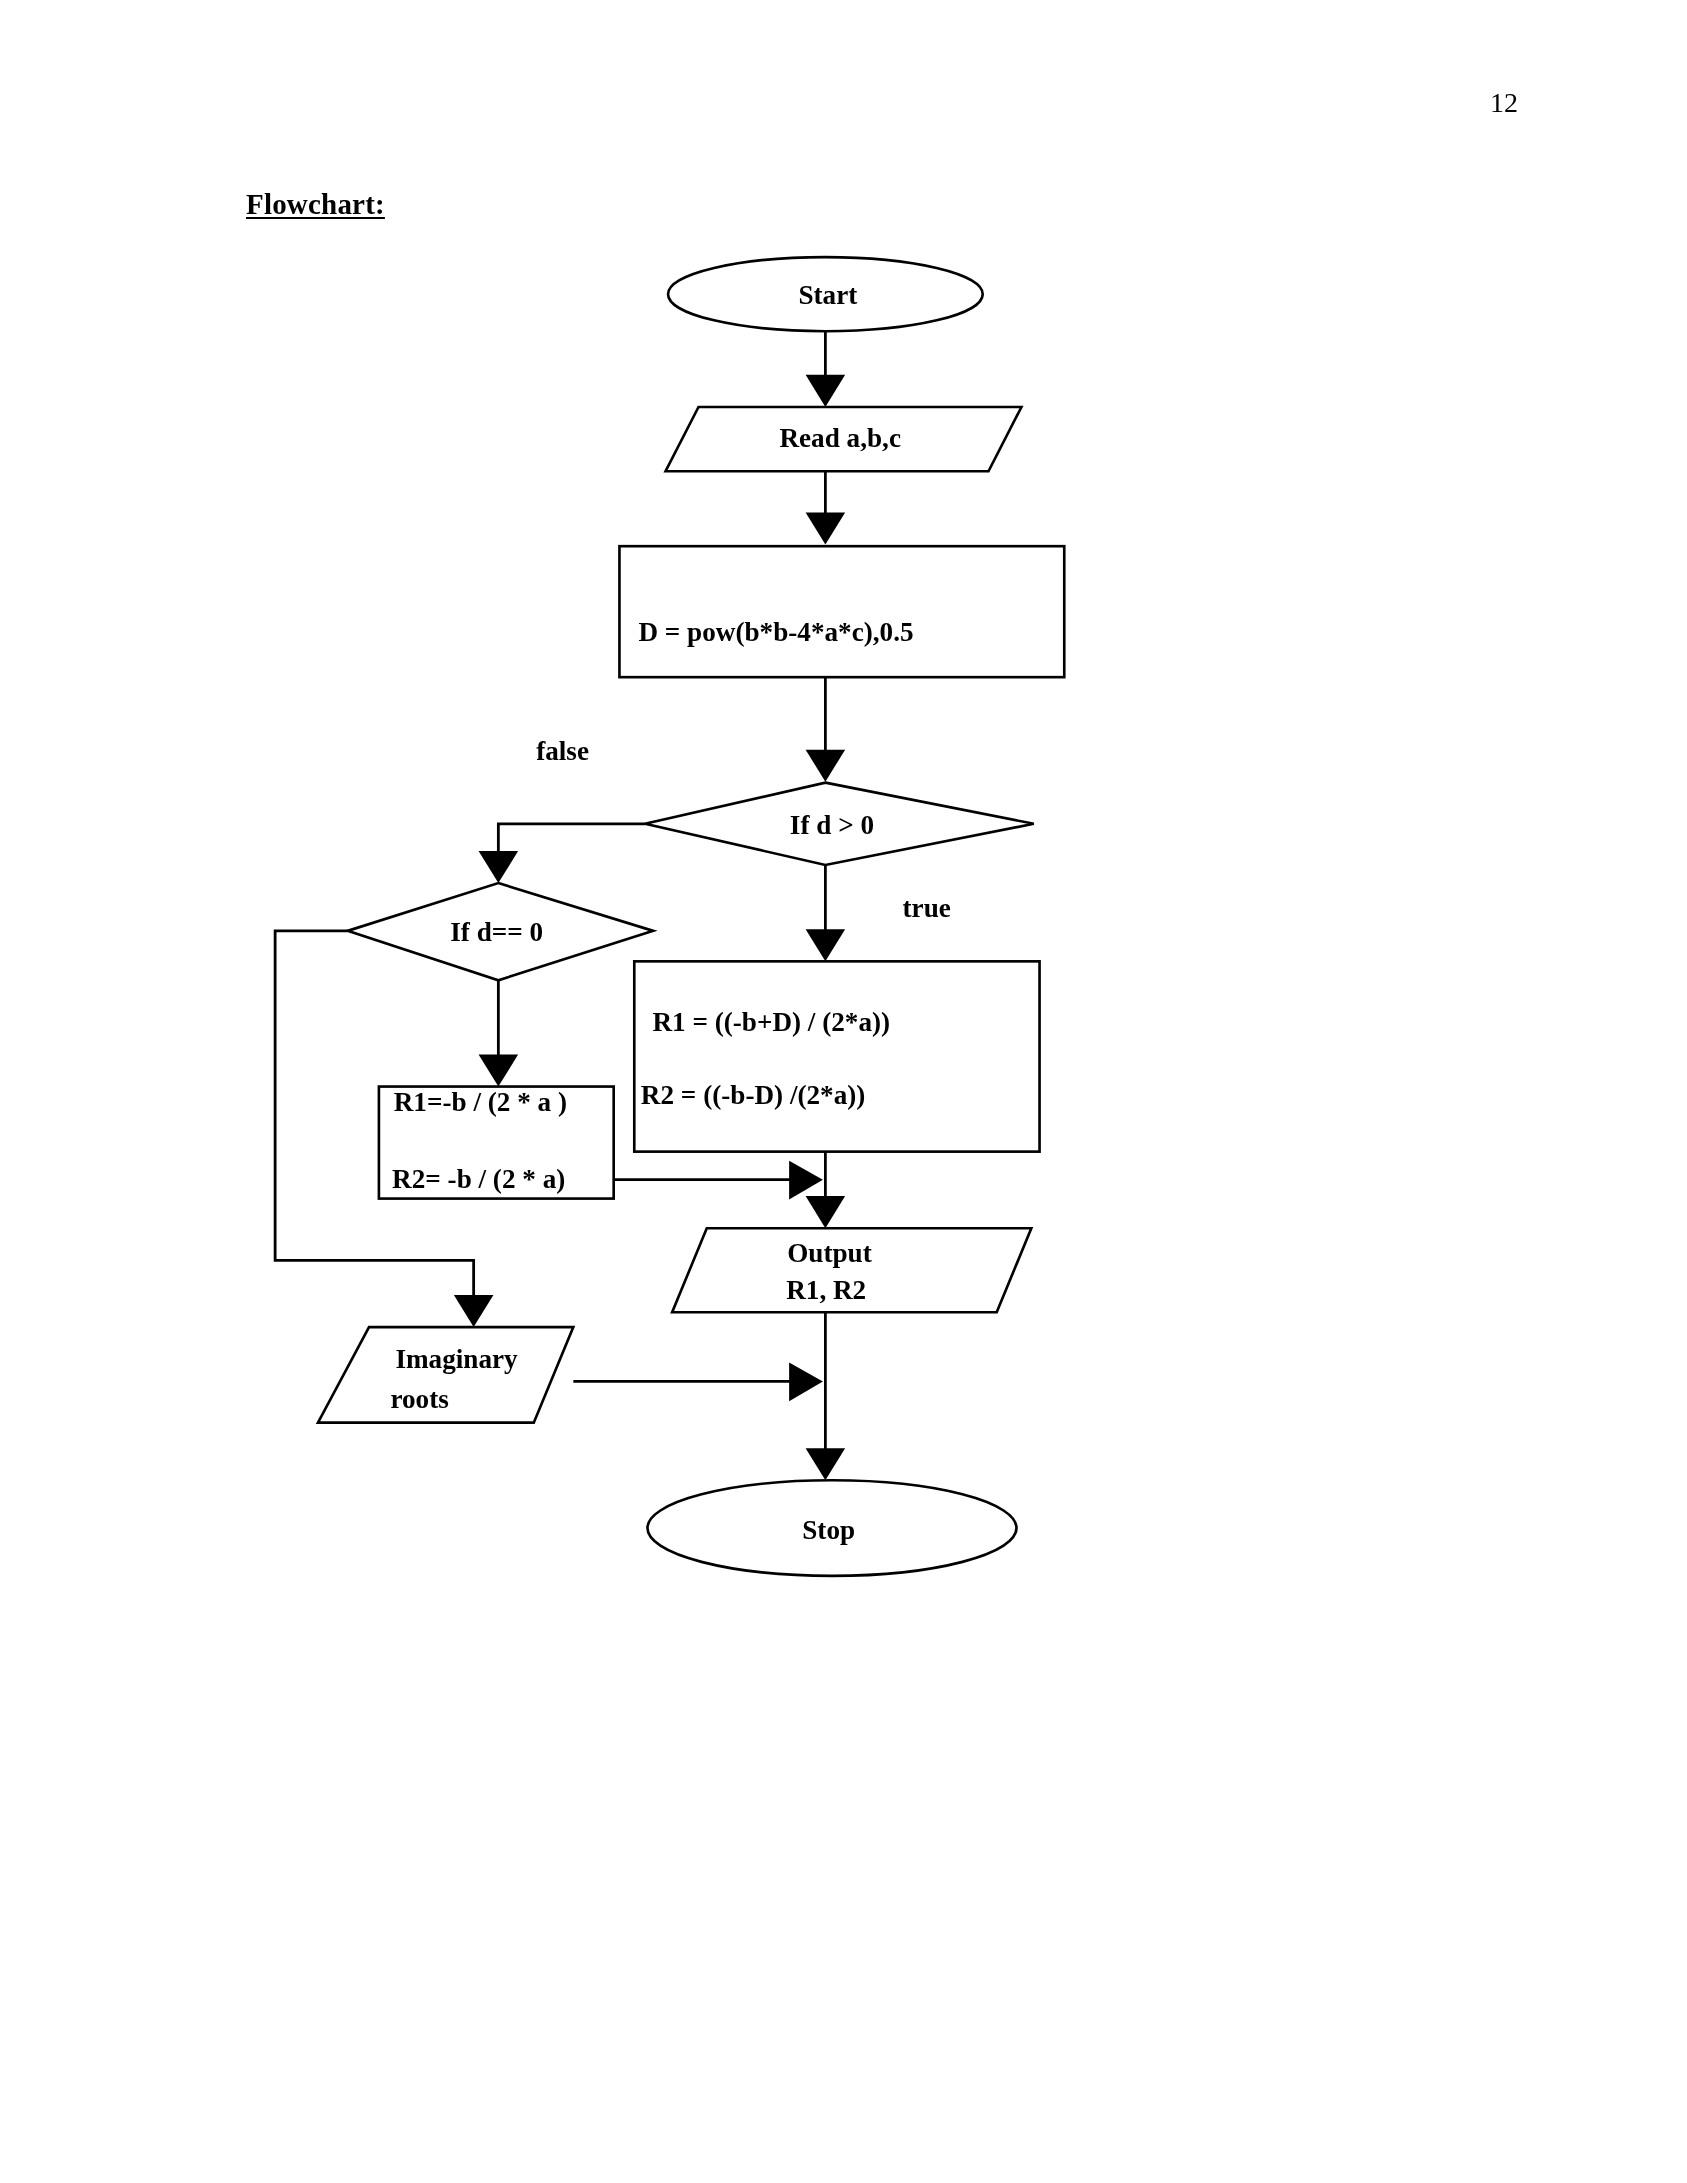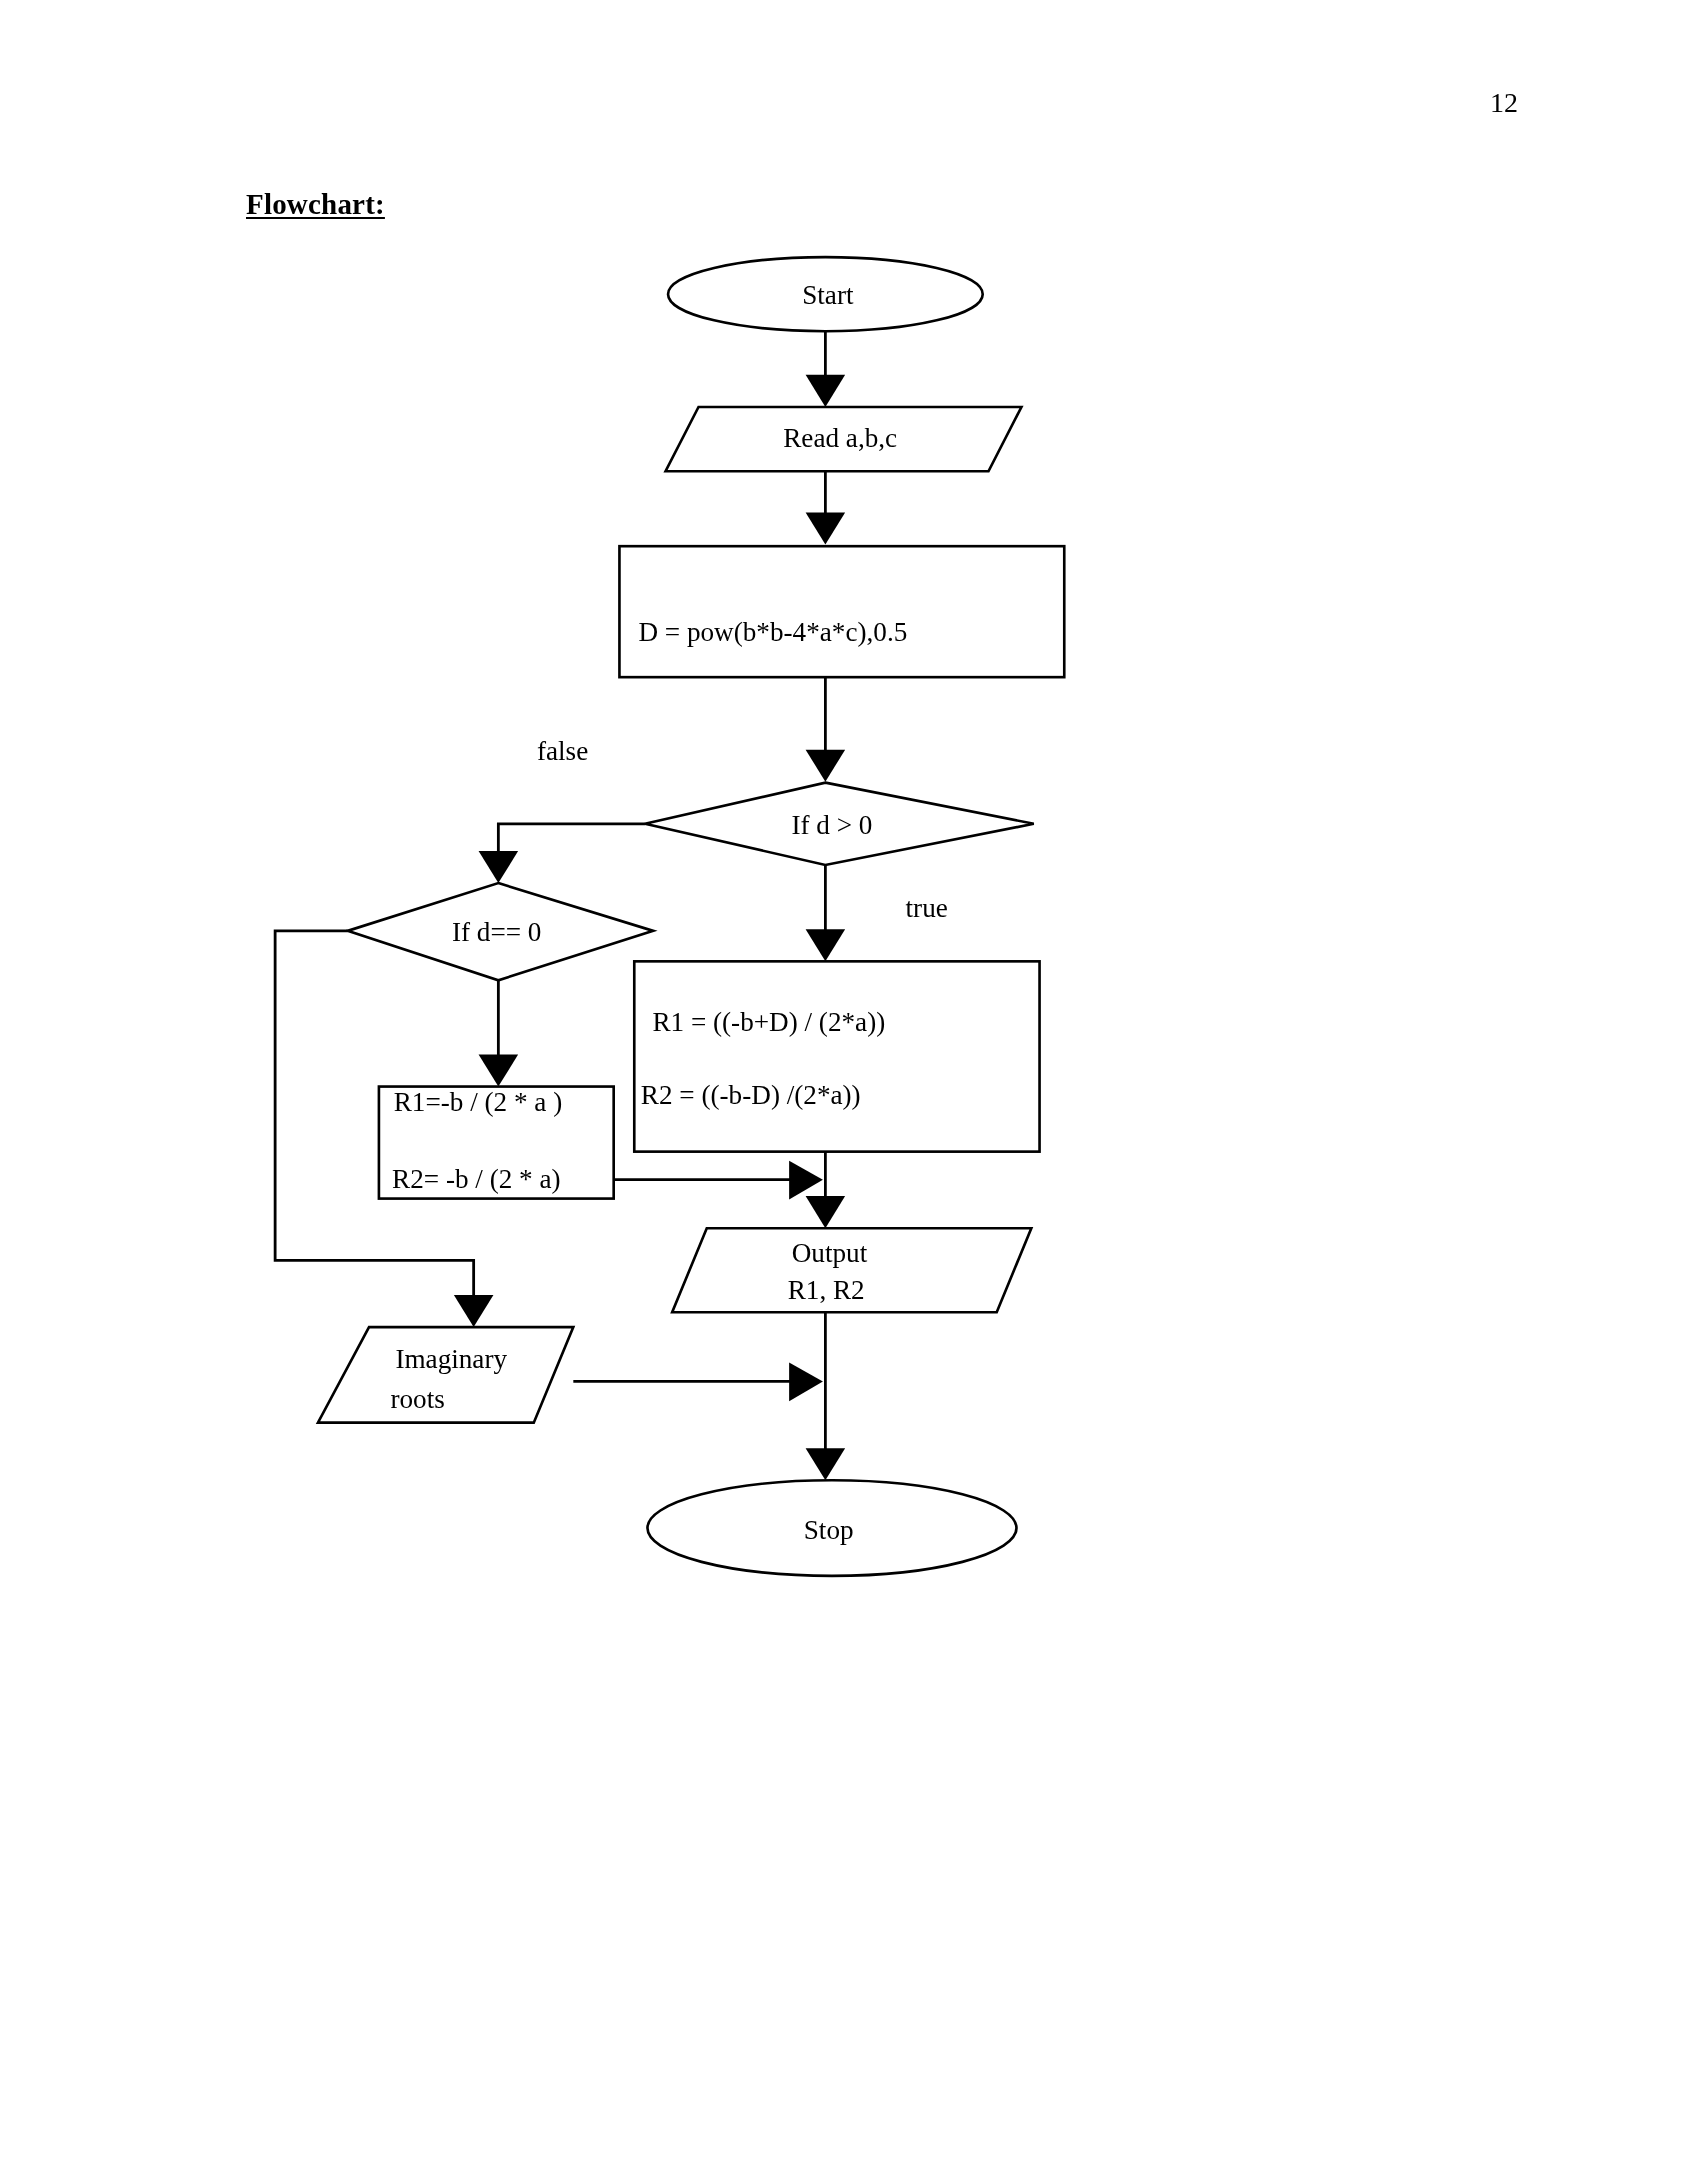--- a/index.html
+++ b/index.html
@@ -42,20 +42,21 @@
     text-underline-offset: 3.3px;
     letter-spacing: 0.2px;
     font-family: Liberation Serif, serif;
   }
   .flow-canvas {
     position: absolute;
     top: 0;
     left: 0;
     width: 1687px;
     height: 1775px;
+    font-weight: bold;
   }
   svg.flow {
     display: block;
     width: 1687px;
     height: 2183px;
   }
   svg.flow .shape {
     fill: #ffffff;
     stroke: #000000;
     stroke-width: 3.2;

